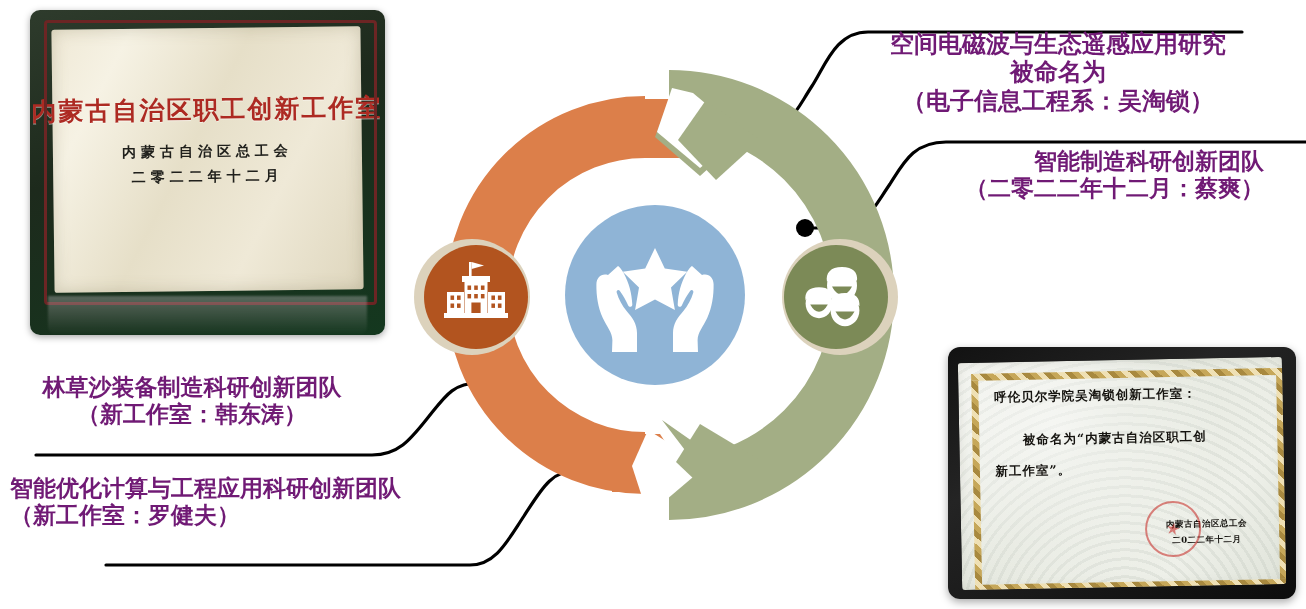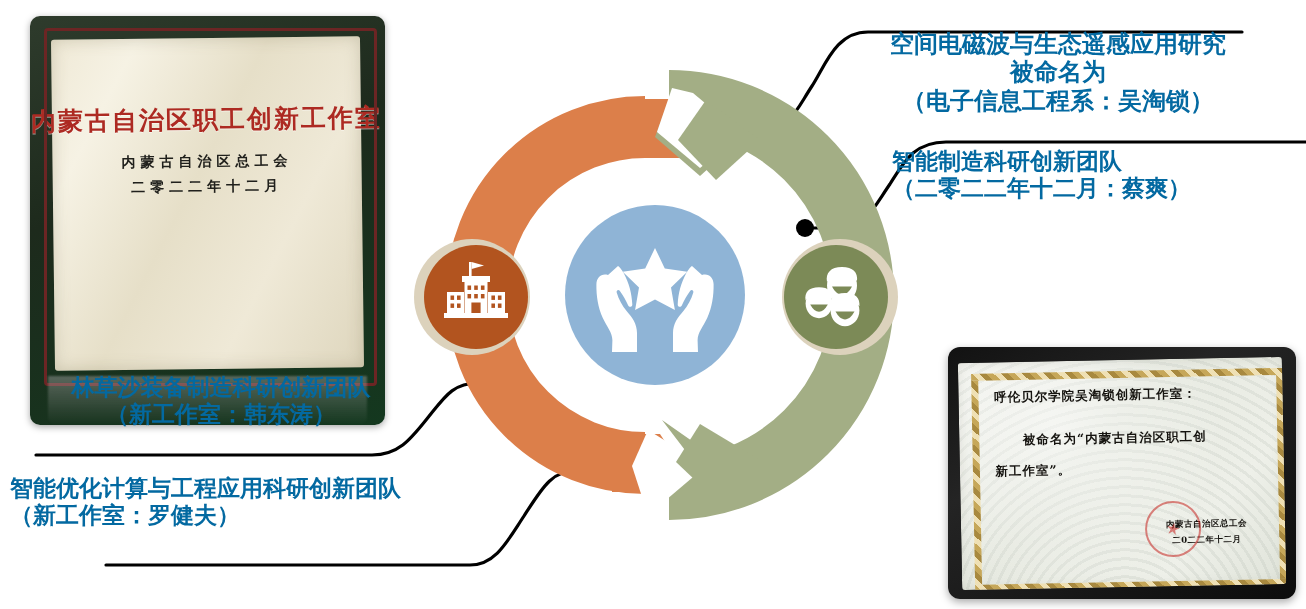--- a/index.html
+++ b/index.html
@@ -6,21 +6,21 @@
   html,body{margin:0;padding:0;background:#ffffff;}
   body{
     width:1306px;height:609px;position:relative;overflow:hidden;
     font-family:"Liberation Sans","DejaVu Sans",sans-serif;
   }
   #stage{position:absolute;inset:0;width:1306px;height:609px;}
 
   
   .photo{position:absolute;}
 
-  .plaque-photo{left:30px;top:16px;width:355px;height:409px;}
+  .plaque-photo{left:30px;top:10px;width:355px;height:325px;}
   .plaque-frame{
     position:absolute;inset:0;border-radius:10px;overflow:hidden;
     background:linear-gradient(160deg,#2e3b2c 0%,#1d2a1c 40%,#14381f 100%);
     box-shadow:0 2px 7px rgba(0,0,0,.35);
   }
   .plaque-frame::after{
     content:"";position:absolute;left:4%;top:3%;width:92%;height:86%;
     border:3px solid #6c2524;border-radius:4px;
   }
   .plaque-board{
@@ -84,26 +84,26 @@
     border:2.5px solid rgba(198,40,36,.72);opacity:.78;
   }
   .cert-seal::after{
     content:"";position:absolute;left:50%;top:50%;width:13px;height:13px;
     transform:translate(-50%,-50%) rotate(12deg);
     background:rgba(198,40,36,.75);
     clip-path:polygon(50% 0,61% 35%,98% 35%,68% 57%,79% 92%,50% 70%,21% 92%,32% 57%,2% 35%,39% 35%);
   }
 
   
-  .label{position:absolute;color:#0369a1;font-weight:700;line-height:1.18;white-space:nowrap;}
+  .label{position:absolute;color:#701a75;font-weight:700;line-height:1.18;white-space:nowrap;}
   .label div{display:block;}
 
   #label-top-right{left:868px;top:30px;font-size:24px;text-align:center;width:380px;}
-  #label-mid-right{left:892px;top:148px;font-size:23px;text-align:left;width:372px;}
-  #label-mid-left{left:36px;top:374px;font-size:23px;text-align:center;width:370px;}
+  #label-mid-right{left:892px;top:148px;font-size:23px;text-align:right;width:372px;}
+  #label-mid-left{left:7px;top:374px;font-size:23px;text-align:center;width:370px;}
   #label-bottom-left{left:10px;top:475px;font-size:23px;text-align:left;width:420px;}
 
   svg.overlay{position:absolute;left:0;top:0;width:1306px;height:609px;overflow:visible;}
   svg.overlay.under{z-index:1;}
   .photo,.label{z-index:8;}
   #diagram{z-index:3;}
 </style>
 </head>
 <body>
 

